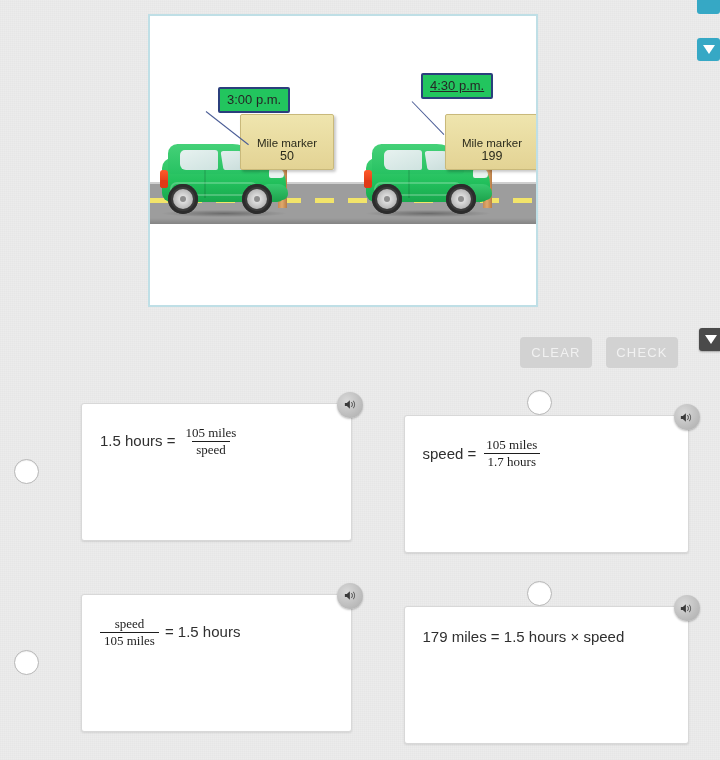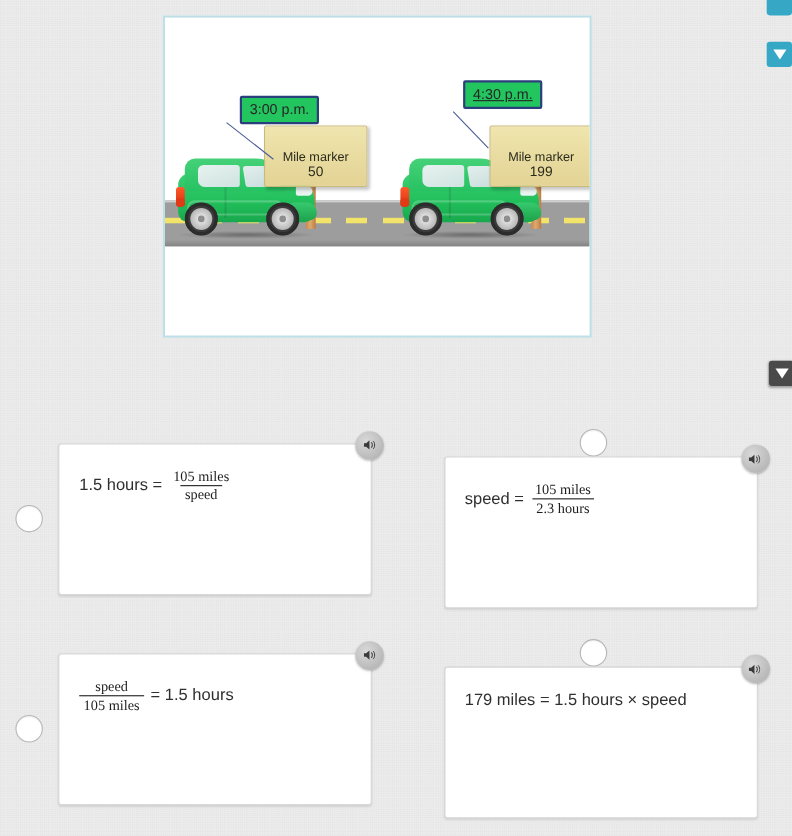--- a/index.html
+++ b/index.html
@@ -237,21 +237,21 @@
     position: absolute;
     left: 0; top: 390px;
     width: 720px;
   }
   .option-row { display: flex; margin-bottom: 28px; }
   .option-cell {
     display: flex;
     align-items: center;
     width: 338px;
   }
-  .option-cell.left { padding-left: 14px; }
+  .option-cell.left { padding-left: 14px; gap: 28px; }
   .option-cell.right { padding-left: 18px; flex-direction: column; }
   .radio {
     width: 23px; height: 23px;
     background: #ffffff;
     border: 1px solid #b6b6b6;
     border-radius: 50%;
     flex: 0 0 auto;
     box-shadow: inset 0 1px 1px rgba(0,0,0,0.06);
     cursor: pointer;
   }
@@ -372,20 +372,22 @@
 
     <div class="leader" id="leader-1"></div>
     <div class="leader" id="leader-2"></div>
 
     <div class="time-box" id="time-box-1">3:00 p.m.</div>
     <div class="time-box" id="time-box-2">4:30 p.m.</div>
   </div>
 </div>
 
 <div id="action-row">
+  <button class="action-btn">CLEAR</button>
+  <button class="action-btn">CHECK</button>
 </div>
 
 <div id="options-grid">
     <div class="option-row">
       <div class="option-cell left">
         <span class="radio"></span>
         <div class="option-card">
           <div class="option-text">
             <span>1.5 hours =</span>
             <span class="frac">
@@ -402,21 +404,21 @@
           </div>
         </div>
       </div>
       <div class="option-cell right">
         <span class="radio"></span>
         <div class="option-card">
           <div class="option-text">
             <span>speed =</span>
             <span class="frac">
               <span class="num">105 miles</span>
-              <span class="den">2.3 hours</span>
+              <span class="den">1.7 hours</span>
             </span>
           </div>
           <div class="speaker-btn">
             <svg width="15" height="15" viewBox="0 0 24 24" aria-hidden="true">
               <path d="M3 9.5h3.2L11 5.3v13.4L6.2 14.5H3z" fill="#3a3a3a"></path>
               <path d="M14 8.6c1.5 1 1.5 5.8 0 6.8" stroke="#3a3a3a" stroke-width="1.5" fill="none" stroke-linecap="round"></path>
               <path d="M16.6 6.4c2.7 1.8 2.7 9.4 0 11.2" stroke="#3a3a3a" stroke-width="1.4" fill="none" stroke-linecap="round"></path>
             </svg>
           </div>
         </div>

